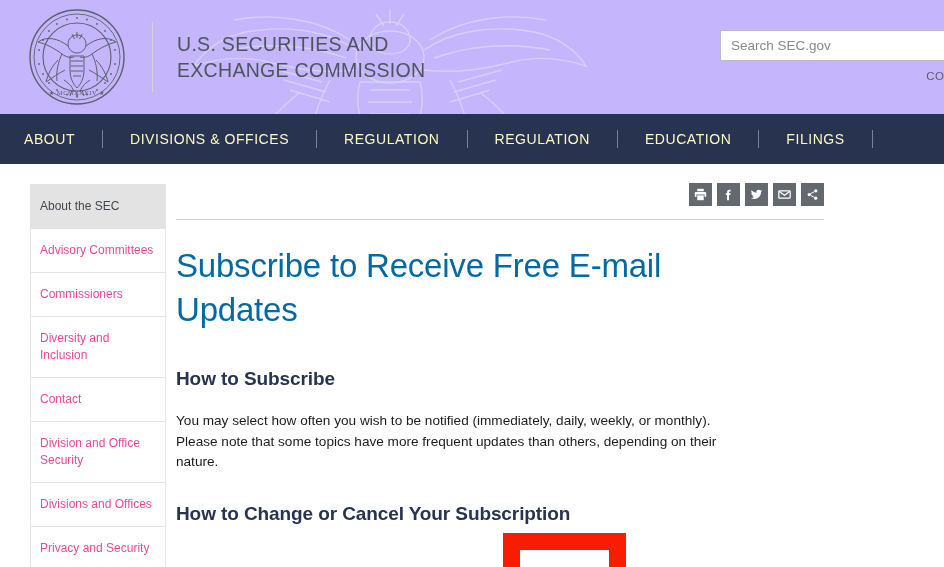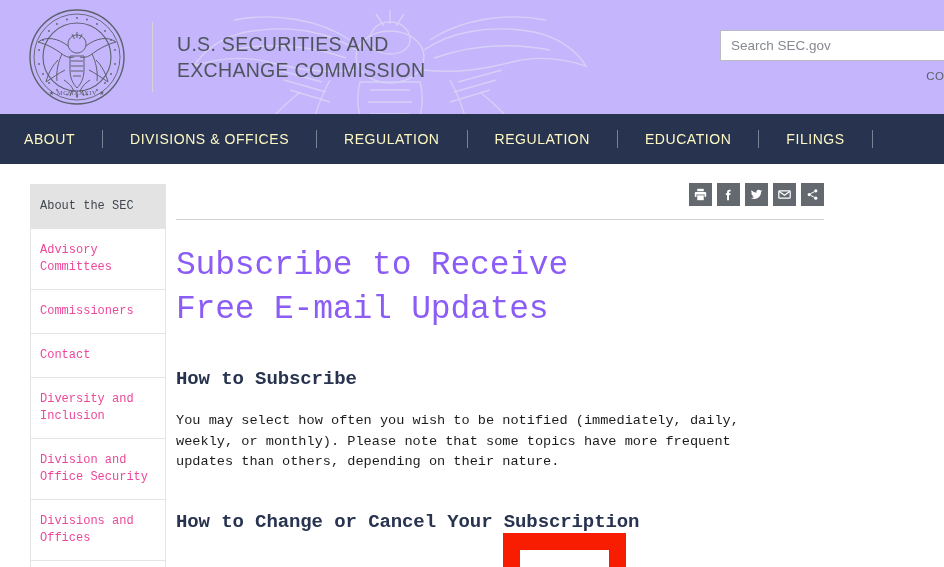--- a/index.html
+++ b/index.html
@@ -110,21 +110,20 @@
     margin: 0 26px;
     flex: 0 0 1px;
   }
 
   
   .page-body {
     display: flex;
     width: 812px;
     height: 403px;
     background: #ffffff;
-    font-family: Liberation Mono, monospace;
   }
 
   
   .sidebar {
     width: 166px;
     flex: 0 0 166px;
     padding-left: 30px;
     padding-top: 20px;
     background: #fff;
   }
@@ -183,35 +182,35 @@
     height: 1px;
     background: #cfd2d6;
     margin-top: 13px;
     margin-right: -12px;
   }
 
   .page-title {
     font-size: 33px;
     line-height: 44px;
     font-weight: 400;
-    color: #8b5cf6;
+    color: #0369a1;
     letter-spacing: -0.2px;
     margin-top: 24px;
     max-width: 490px;
   }
 
   .section-head {
     font-size: 19px;
     font-weight: bold;
     color: #27334f;
     letter-spacing: -0.1px;
     margin-top: 36px;
     margin-bottom: 5px;
   }
-  .section-head.tight { margin-top: 38px; }
+  .section-head.tight { margin-top: 30px; }
 
   .body-text {
     font-size: 13.6px;
     line-height: 20.5px;
     color: #1c1c1c;
     max-width: 578px;
   }
   .body-text.p2 { margin-top: 21px; }
   a.inline-link { color: #2d6ab3; text-decoration: none; }
 
@@ -340,22 +339,22 @@
 
 </nav>
 
 <div class="page-body">
 
   <aside class="sidebar">
     <div class="side-list">
       <a class="side-item active" href="#">About the SEC</a>
       <a class="side-item" href="#">Advisory Committees</a>
       <a class="side-item" href="#">Commissioners</a>
+      <a class="side-item" href="#">Diversity and Inclusion</a>
       <a class="side-item" href="#">Contact</a>
-      <a class="side-item" href="#">Diversity and Inclusion</a>
       <a class="side-item" href="#">Division and Office Security</a>
       <a class="side-item" href="#">Divisions and Offices</a>
       <a class="side-item" href="#">Privacy and Security</a>
     </div>
   </aside>
 
   <main class="content">
 
     <div class="share-row">
       <button class="share-btn">

